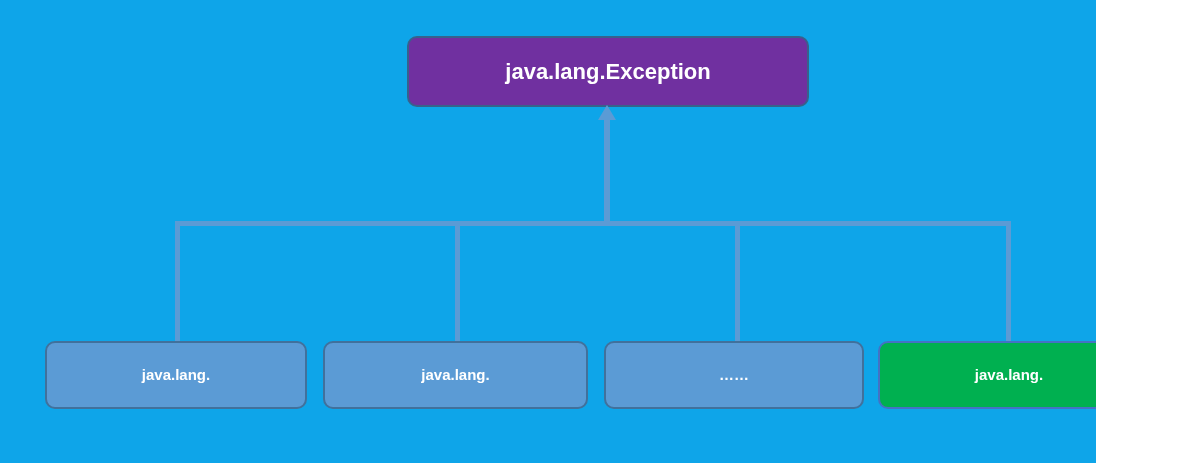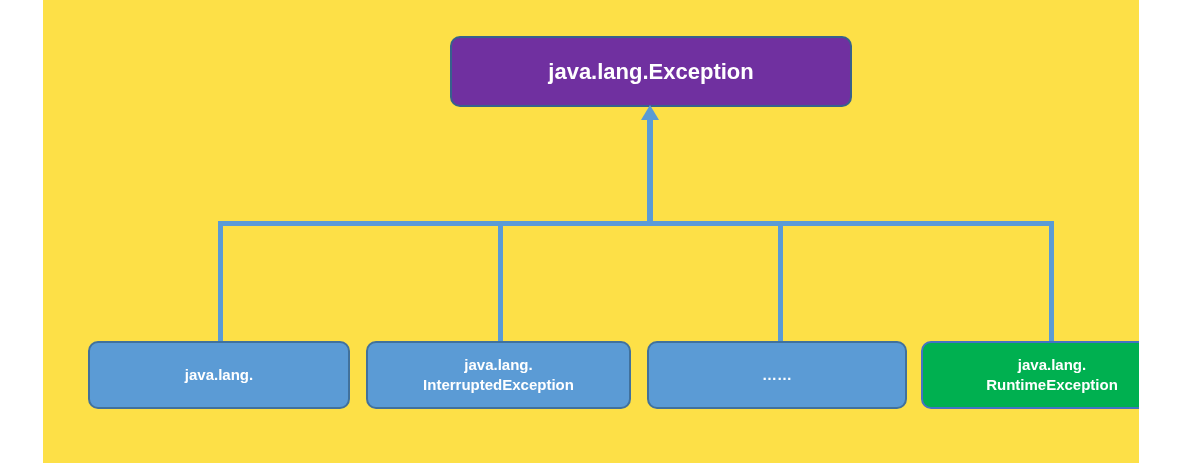--- a/index.html
+++ b/index.html
@@ -5,23 +5,22 @@
   html, body {
     margin: 0;
     padding: 0;
     background: #ffffff;
     font-family: "Liberation Sans", sans-serif;
   }
   .canvas {
     position: relative;
     width: 1096px;
     height: 463px;
-    background: #fde047;
+    background: #0ea5e9;
     overflow: hidden;
-    margin-left: 43px;
   }
   .node {
     position: absolute;
     box-sizing: border-box;
     border-radius: 10px;
     display: flex;
     flex-direction: column;
     align-items: center;
     justify-content: center;
     color: #ffffff;
@@ -98,26 +97,24 @@
   <div class="conn conn-drop conn-drop-2"></div>
   <div class="conn conn-drop conn-drop-3"></div>
   <div class="conn conn-drop conn-drop-4"></div>
 
   <div class="node node-child node-child-1">
     <div class="line">java.lang.</div>
   </div>
 
   <div class="node node-child node-child-2">
     <div class="line">java.lang.</div>
-    <div class="line">InterruptedException</div>
   </div>
 
   <div class="node node-child node-child-3">
     <div class="line">……</div>
     <div class="line"></div>
   </div>
 
   <div class="node node-child node-child-4">
     <div class="line">java.lang.</div>
-    <div class="line">RuntimeException</div>
   </div>
 
 </div>
 
 </body></html>

